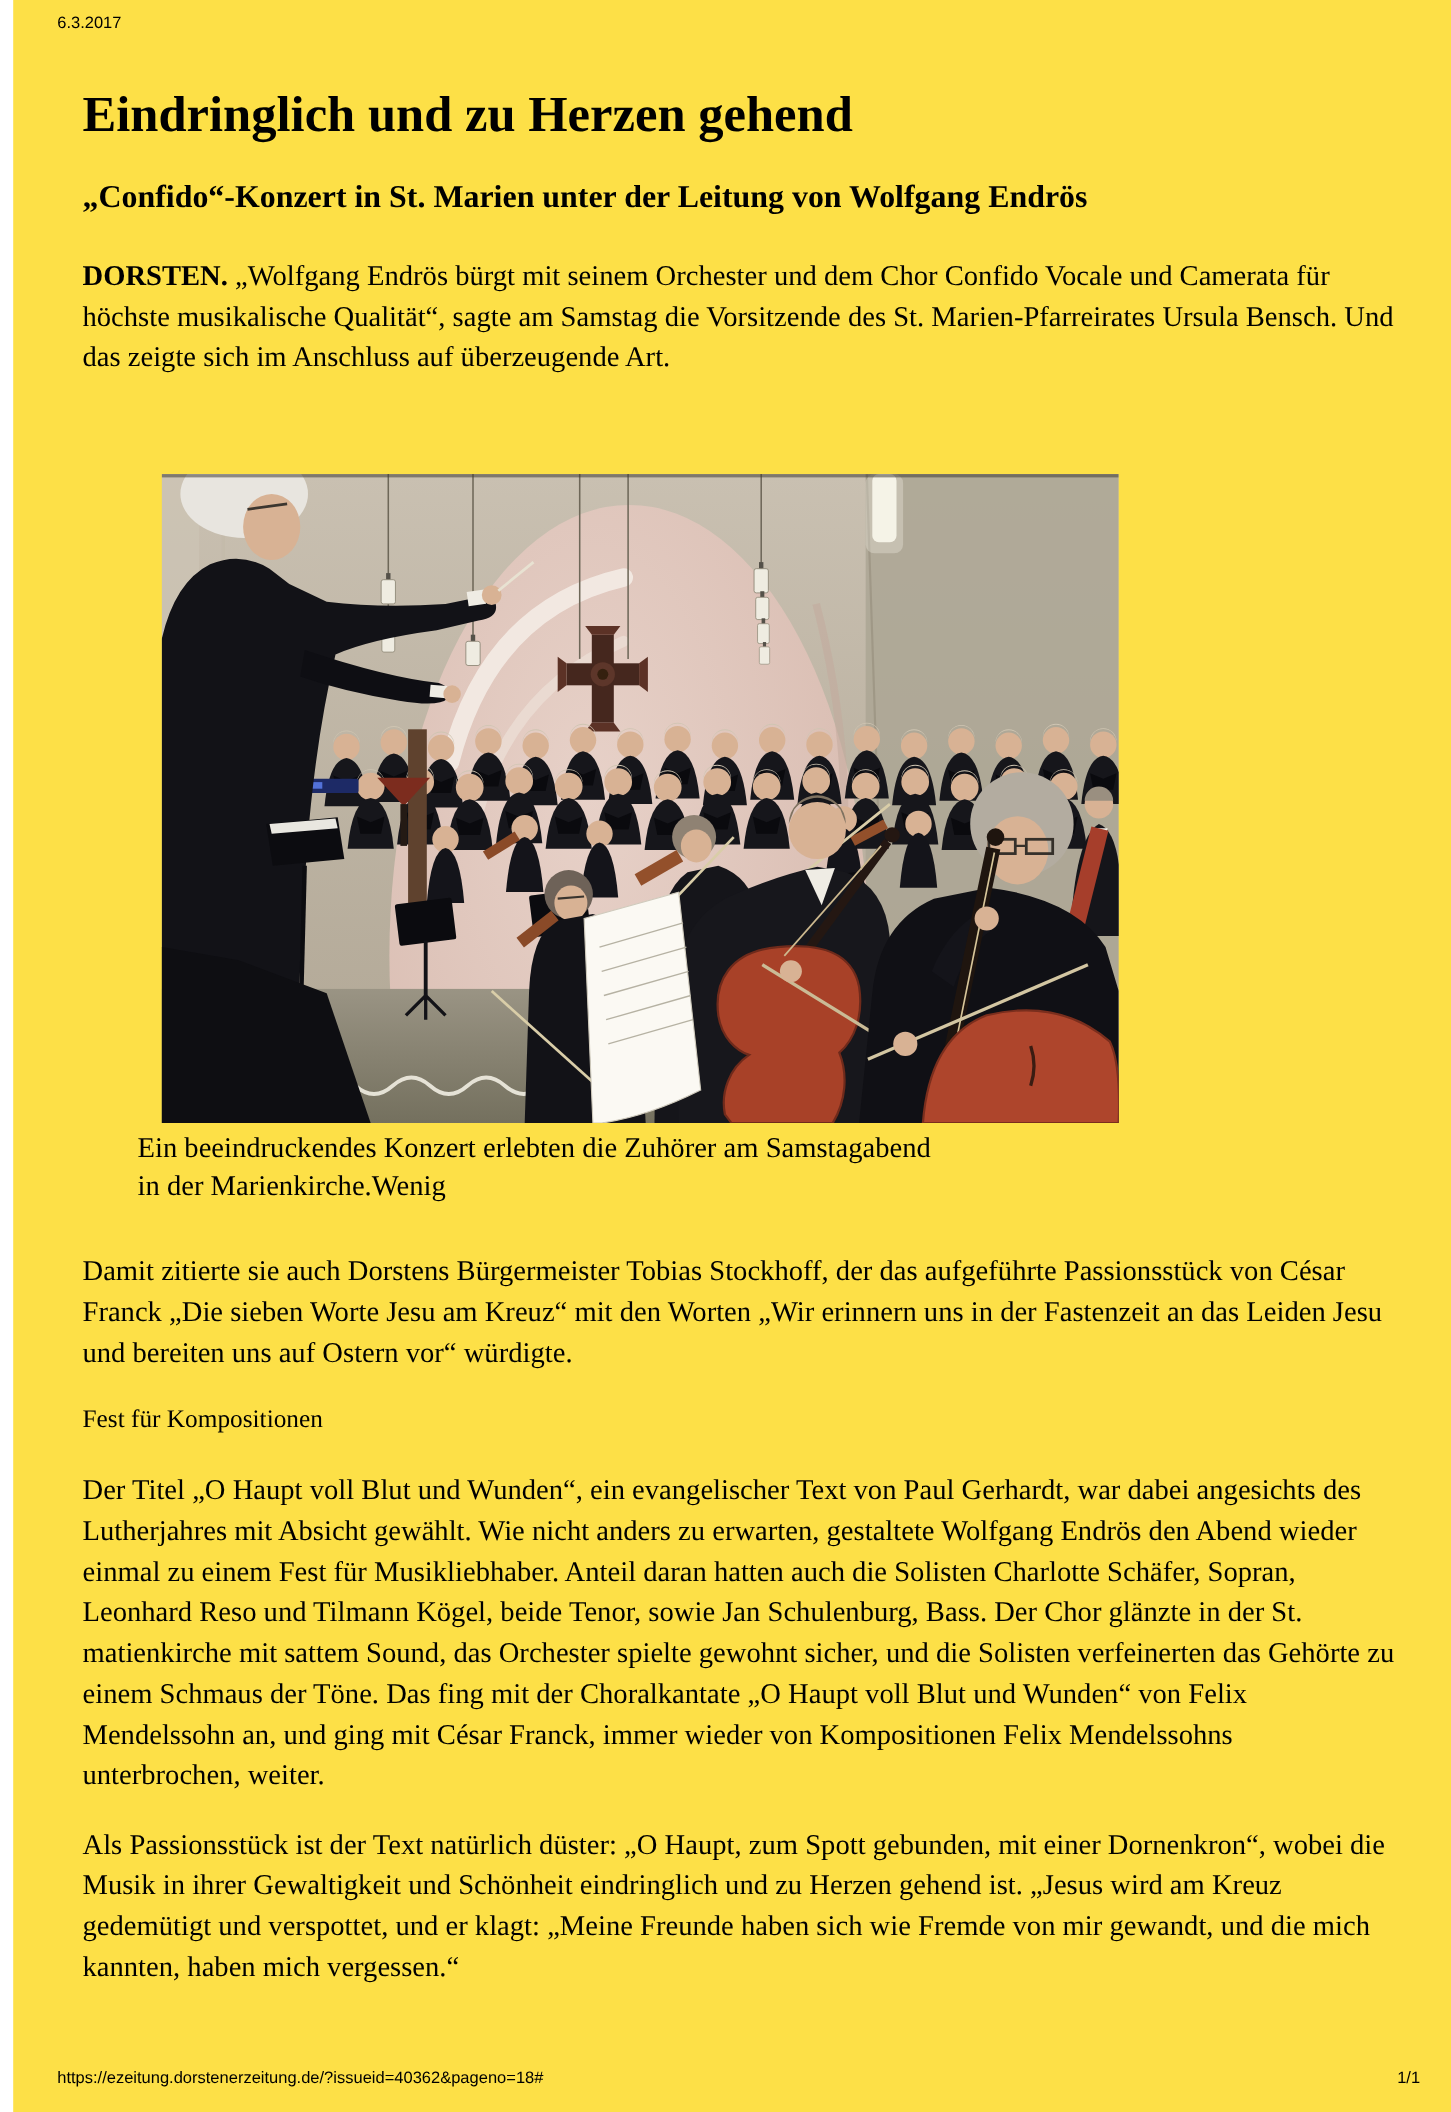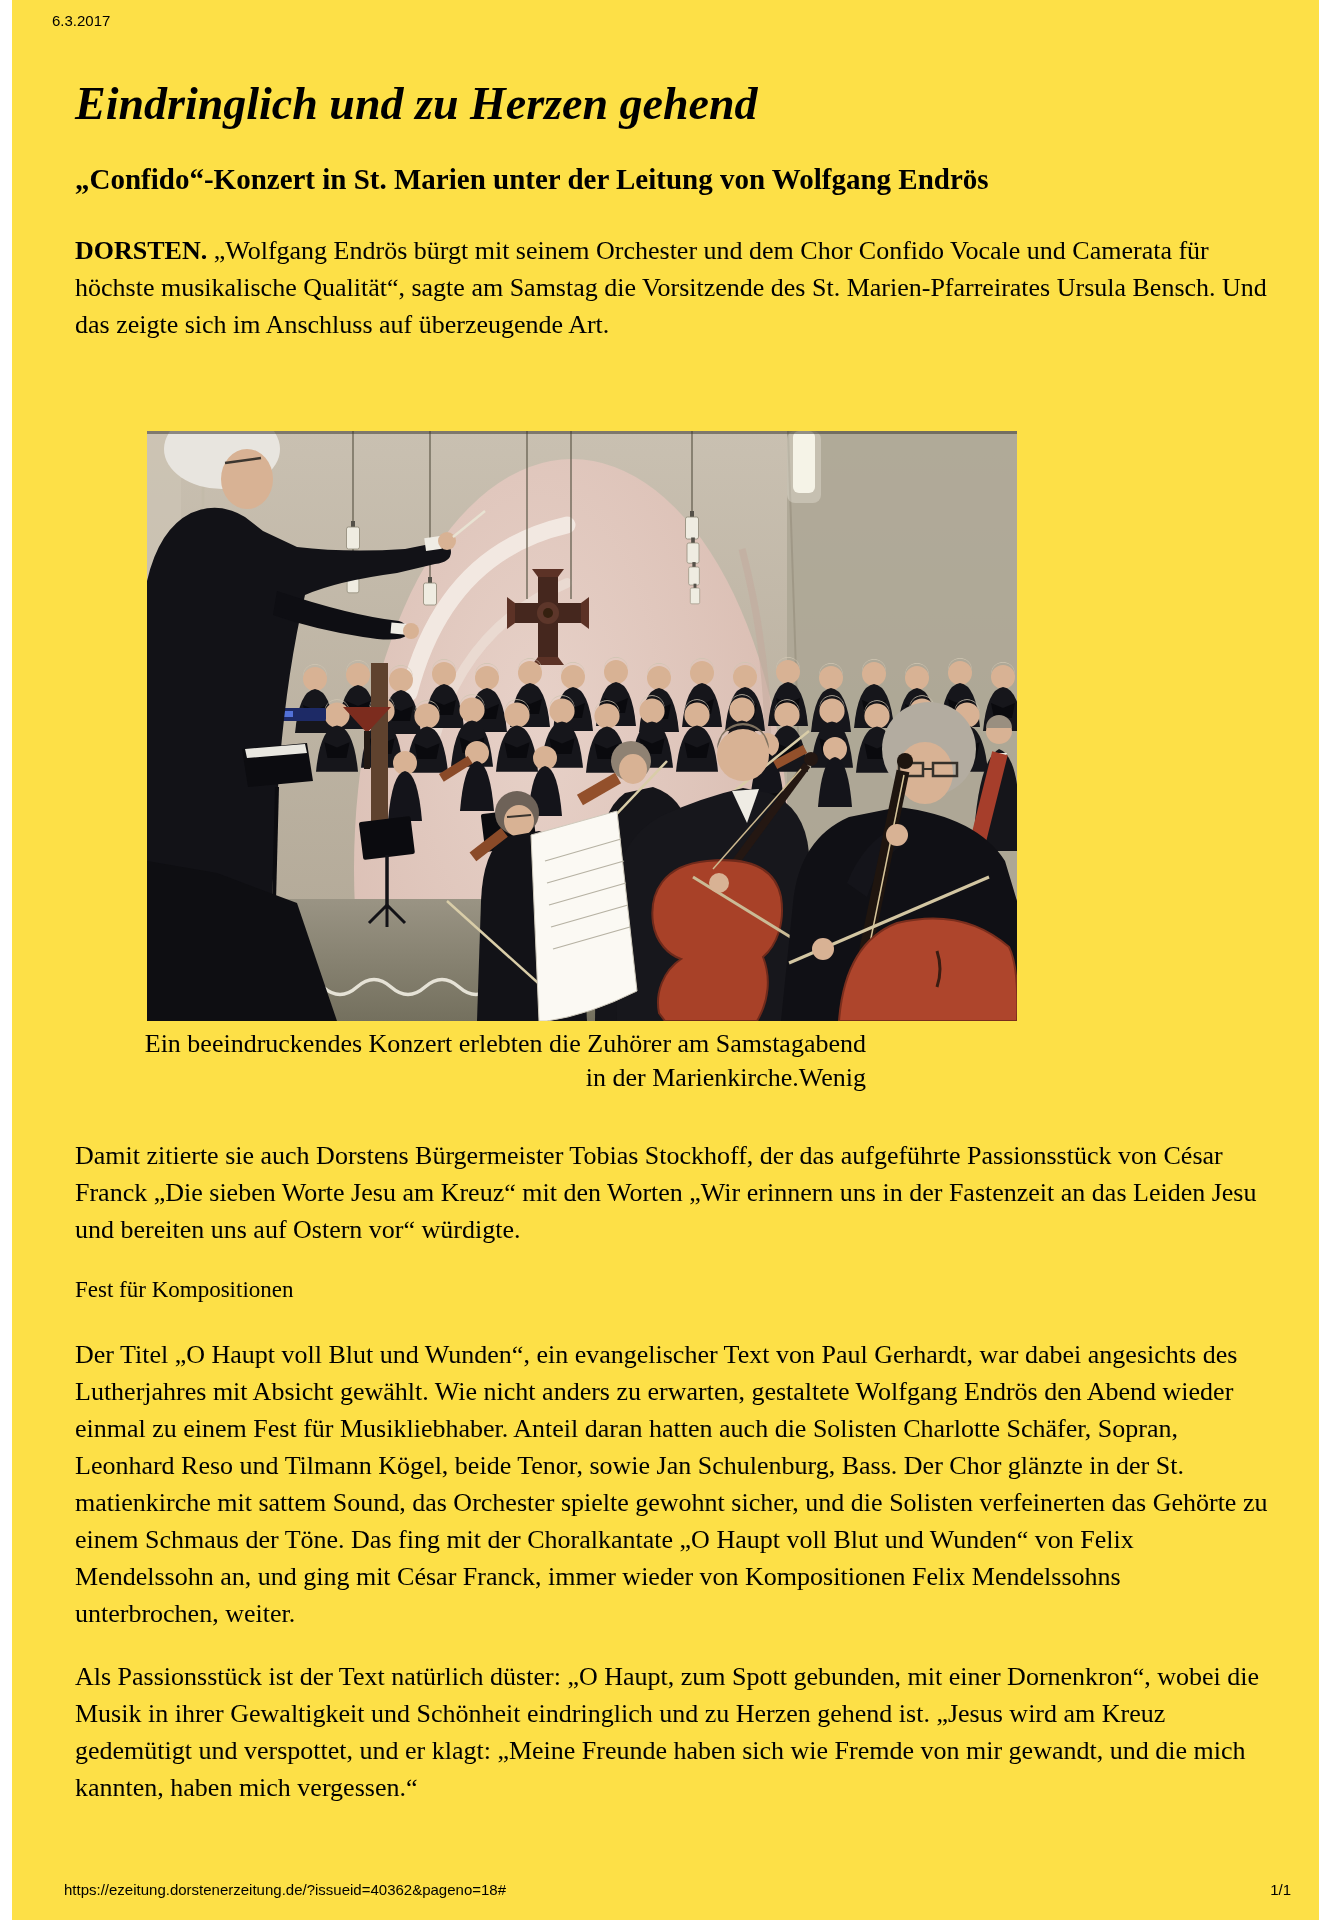--- a/index.html
+++ b/index.html
@@ -3,34 +3,34 @@
 <meta charset="utf-8">
 <style>
   html,body{margin:0;padding:0;background:#ffffff;}
   .page{position:relative;width:1319px;height:1920px;background:#fde047;color:#000;overflow:hidden;margin-left:12px;}
 
   
   .print-header{position:absolute;top:12px;left:40px;right:40px;height:20px;
     font-family:"Liberation Sans",sans-serif;font-size:15px;color:#000;}
   .ph-left{position:absolute;left:0;top:0;}
   .ph-center{position:absolute;left:0;right:0;top:0;text-align:center;}
-  .print-footer{position:absolute;bottom:22px;left:52px;right:40px;
+  .print-footer{position:absolute;bottom:22px;left:40px;right:40px;
     font-family:"Liberation Sans",sans-serif;font-size:15px;color:#000;
     display:flex;justify-content:space-between;}
 
   
   .article{position:absolute;top:52px;left:63px;width:1193px;
     font-family:"Liberation Serif",serif;color:#000;}
   .art-date{font-size:23px;line-height:28px;margin-top:14px;}
-  .headline{font-size:46px;line-height:52px;font-weight:bold;margin:26px 0 0 0;font-style:italic;}
+  .headline{font-size:46px;line-height:52px;font-weight:bold;margin:26px 0 0 0;}
   .subheadline{font-size:29px;line-height:34px;font-weight:bold;margin:32px 0 0 0;}
   .body-p{font-size:26px;line-height:37px;margin:0;}
   .lead{margin-top:36px;}
   .lead .loc{font-weight:bold;}
-  .figure{margin:88px 0 0 72px;width:719px;text-align:right;}
+  .figure{margin:88px 0 0 72px;width:719px;}
   .figure svg{display:block;}
   .caption{font-size:26px;line-height:34px;margin:6px 0 0 -22px;}
   .p-after{margin-top:42px;}
   .subheading{font-size:23px;line-height:28px;font-weight:normal;margin:28px 0 0 0;}
   .p-main{margin-top:32px;}
   .p-last{margin-top:26px;}
 </style>
 </head>
 <body>
 

